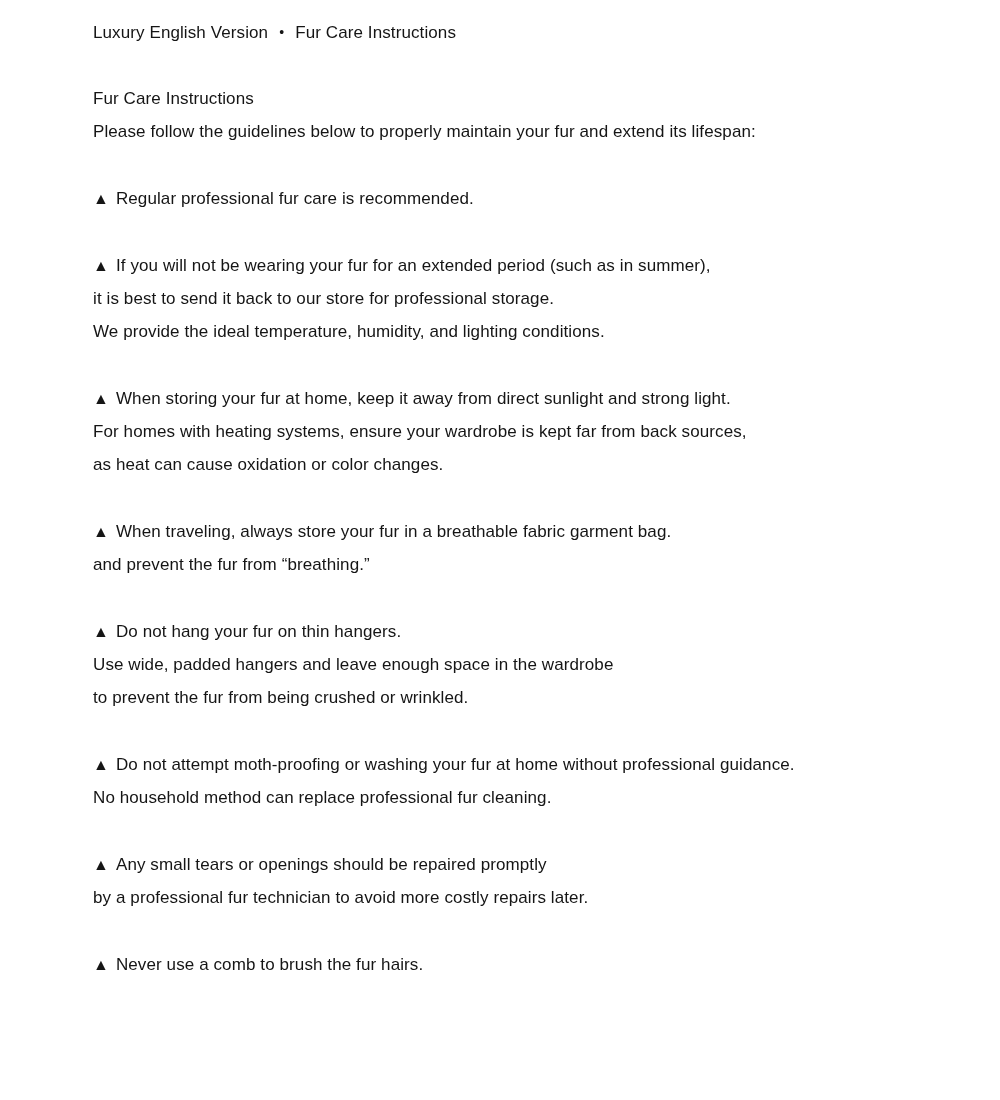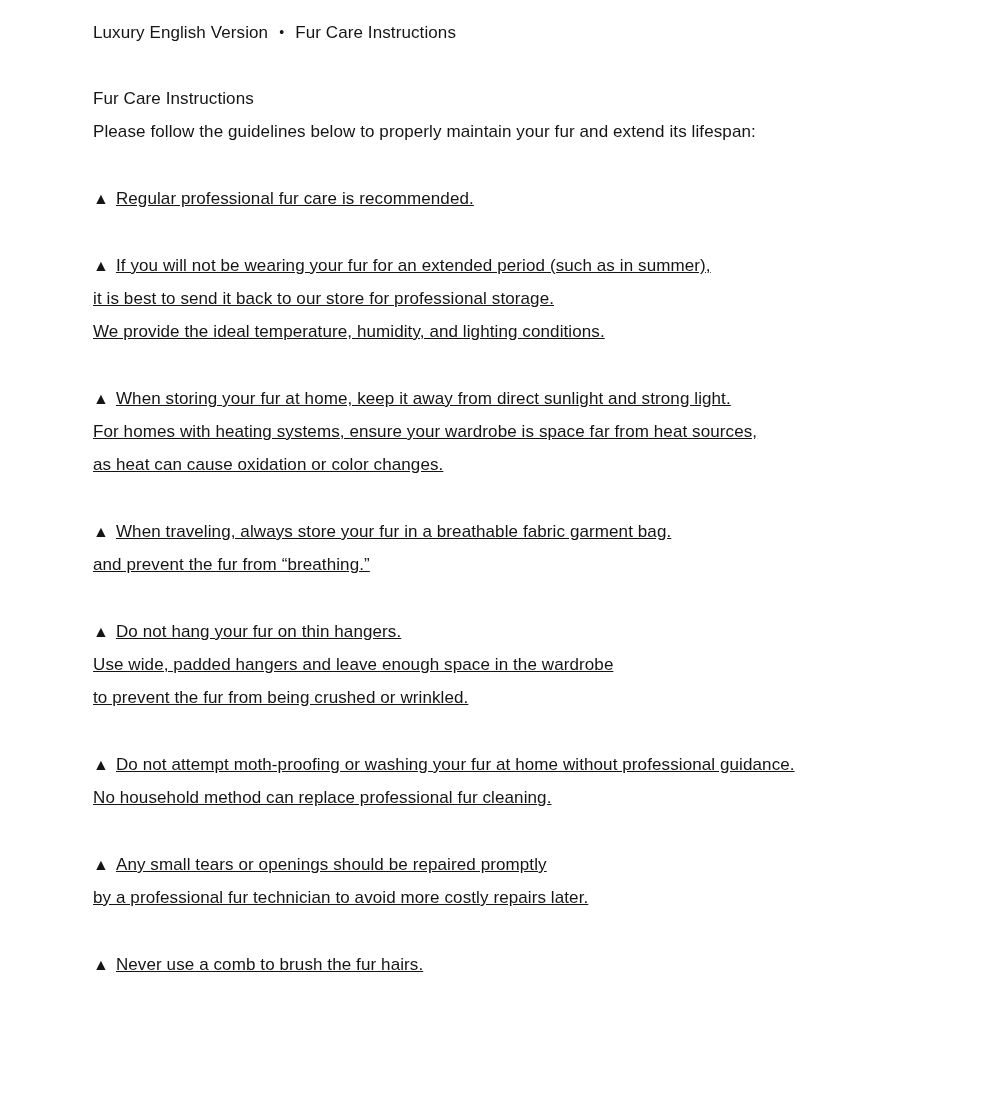--- a/index.html
+++ b/index.html
@@ -31,21 +31,20 @@
     display: inline-block;
     margin: 0 11px;
     font-size: 14px;
     vertical-align: 1px;
   }
   .title-block {
     margin-top: 33px;
   }
   .section {
     margin-top: 34px;
-    text-decoration: underline;
   }
   .line {
     white-space: nowrap;
   }
   .bullet {
     display: inline-block;
     margin-right: 7px;
     font-size: 16px;
   }
 </style>
@@ -66,21 +65,21 @@
       <div class="section">
         <div class="line"><span class="bullet">▲</span>Regular professional fur care is recommended.</div>
       </div>
       <div class="section">
         <div class="line"><span class="bullet">▲</span>If you will not be wearing your fur for an extended period (such as in summer),</div>
         <div class="line">it is best to send it back to our store for professional storage.</div>
         <div class="line">We provide the ideal temperature, humidity, and lighting conditions.</div>
       </div>
       <div class="section">
         <div class="line"><span class="bullet">▲</span>When storing your fur at home, keep it away from direct sunlight and strong light.</div>
-        <div class="line">For homes with heating systems, ensure your wardrobe is space far from heat sources,</div>
+        <div class="line">For homes with heating systems, ensure your wardrobe is kept far from back sources,</div>
         <div class="line">as heat can cause oxidation or color changes.</div>
       </div>
       <div class="section">
         <div class="line"><span class="bullet">▲</span>When traveling, always store your fur in a breathable fabric garment bag.</div>
         <div class="line">and prevent the fur from “breathing.”</div>
       </div>
       <div class="section">
         <div class="line"><span class="bullet">▲</span>Do not hang your fur on thin hangers.</div>
         <div class="line">Use wide, padded hangers and leave enough space in the wardrobe</div>
         <div class="line">to prevent the fur from being crushed or wrinkled.</div>

